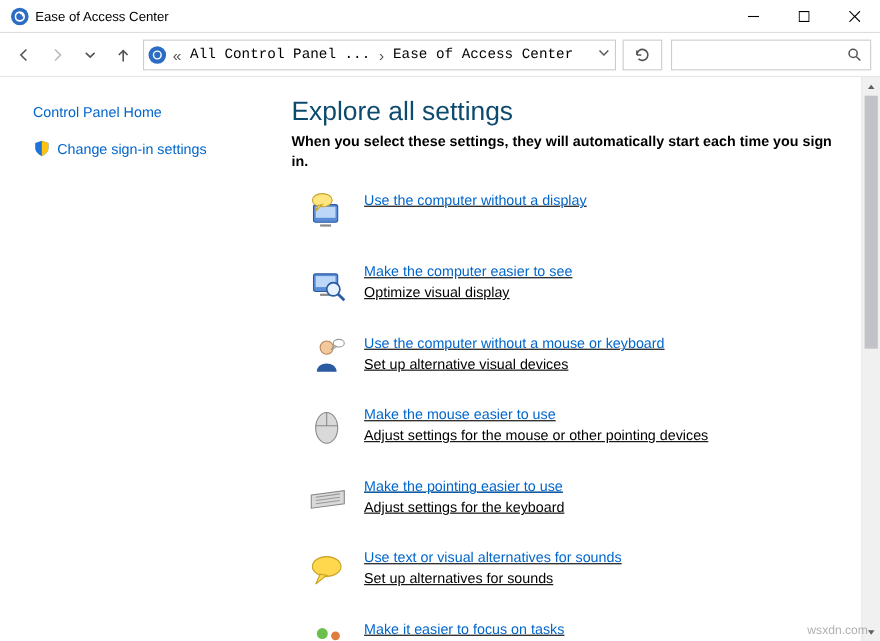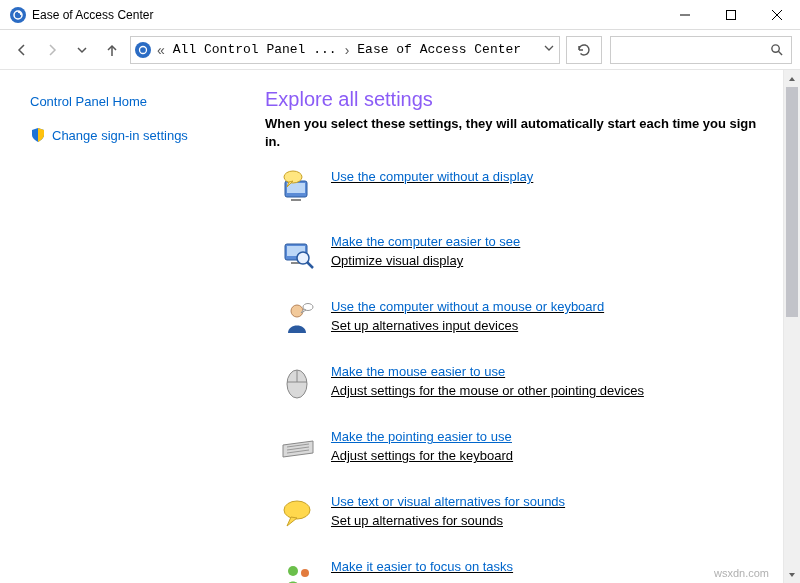--- a/index.html
+++ b/index.html
@@ -22,35 +22,35 @@
   .addrbar .chev { padding-left:6px; }
   .refresh { width:36px; height:28px; border:1px solid #ccc; display:flex; align-items:center; justify-content:center; margin-left:4px; }
   .refresh svg { width:14px; height:14px; stroke:#555; fill:none; stroke-width:1.5; }
   .searchbox { width:182px; height:28px; border:1px solid #ccc; margin-left:6px; display:flex; align-items:center; justify-content:flex-end; padding:0 8px; }
   .searchbox svg { width:13px; height:13px; stroke:#555; fill:none; stroke-width:1.5; }
   .body { display:flex; height:calc(583px - 70px); }
   .sidebar { width:250px; padding:24px 0 0 30px; }
   .sidebar a { color:#0066cc; text-decoration:none; display:flex; align-items:center; gap:6px; margin-bottom:18px; font-size:13px; }
   .shield { width:16px; height:16px; flex-shrink:0; }
   .main { flex:1 1 auto; padding:18px 20px 0 20px; overflow:hidden; }
-  .main h1 { margin:0 0 4px 0; font-size:20px; font-weight:400; color:#8b5cf6; }
+  .main h1 { margin:0 0 4px 0; font-size:24px; font-weight:400; color:#0c4a6e; }
   .main .sub { font-size:13px; margin-bottom:18px; line-height:1.4;font-weight:bold; }
   .settings { display:flex; flex-direction:column; gap:27px; padding-left:14px;text-decoration:underline; }
   .item { display:flex; align-items:flex-start; gap:14px; }
   .item .ico { width:38px; height:38px; flex-shrink:0; display:flex; align-items:center; justify-content:center; }
   .item .txt { padding-top:0px; }
   .item .link { color:#0066cc; text-decoration:none; font-size:13px; }
   .item .link.under { text-decoration:underline; }
   .item .desc { font-size:13px; margin-top:4px; }
   .scrollbar { width:17px; background:#f0f0f0; display:flex; flex-direction:column; border-left:1px solid #e8e8e8; }
   .scrollbar .arrow { height:17px; display:flex; align-items:center; justify-content:center; }
   .scrollbar .arrow svg { width:8px; height:8px; fill:#606060; }
   .scrollbar .track { flex:1; position:relative; }
   .scrollbar .thumb { position:absolute; left:2px; right:2px; top:0; height:230px; background:#c2c3c9; }
-  .watermark { position:absolute; right:31px; bottom:4px; font-size:11px; color:#b0b0b0; }
+  .watermark { position:absolute; right:11px; bottom:4px; font-size:11px; color:#b0b0b0; }
 </style>
 </head>
 <body>
 
 <div class="titlebar">
   <div class="icon">
     <svg viewBox="0 0 10 10">
         <circle cx="5" cy="5" r="4" fill="none" stroke="#fff" stroke-width="1.5"></circle>
         <path d="M5 2 A3 3 0 0 1 8 5" stroke="#fff" stroke-width="1.5" fill="none"></path>
       </svg>
@@ -179,21 +179,21 @@
         <div class="ico">
           <svg viewBox="0 0 38 38">
               <circle cx="18" cy="12" r="6" fill="#f2c99a" stroke="#b8865c"></circle>
               <path d="M9 34 C9 24 27 24 27 34 Z" fill="#2a5aa0"></path>
               <ellipse cx="29" cy="8" rx="5" ry="3.5" fill="#fff" stroke="#999"></ellipse>
               <path d="M25 10 L22 14 L27 11 Z" fill="#fff" stroke="#999"></path>
             </svg>
         </div>
         <div class="txt">
           <a class="link" href="#">Use the computer without a mouse or keyboard</a>
-          <div class="desc">Set up alternatives input devices</div>
+          <div class="desc">Set up alternative visual devices</div>
         </div>
       </div>
 
       <div class="item">
         <div class="ico">
           <svg viewBox="0 0 38 38">
               <ellipse cx="18" cy="20" rx="10" ry="14" fill="#d9d9d9" stroke="#888"></ellipse>
               <line x1="18" y1="6" x2="18" y2="18" stroke="#888"></line>
               <line x1="8" y1="18" x2="28" y2="18" stroke="#888"></line>
             </svg>

